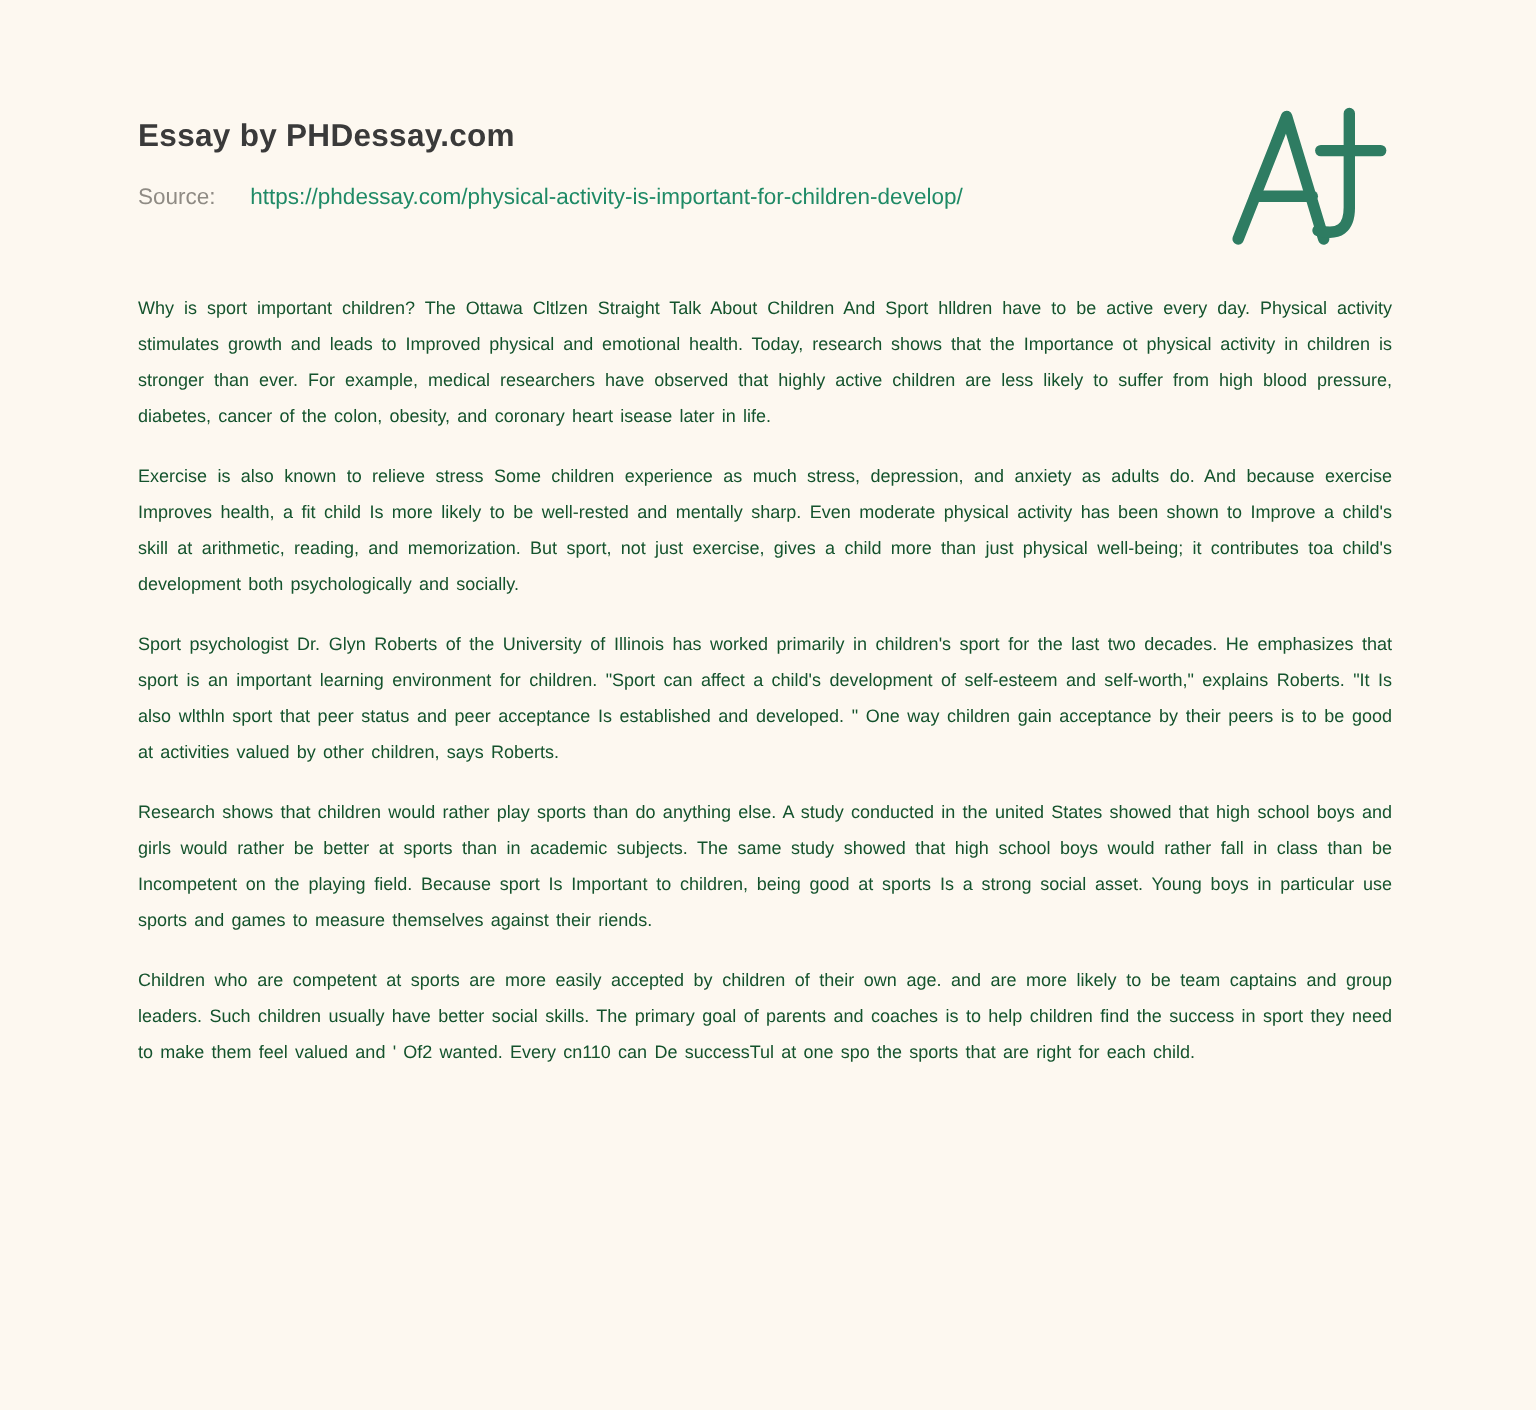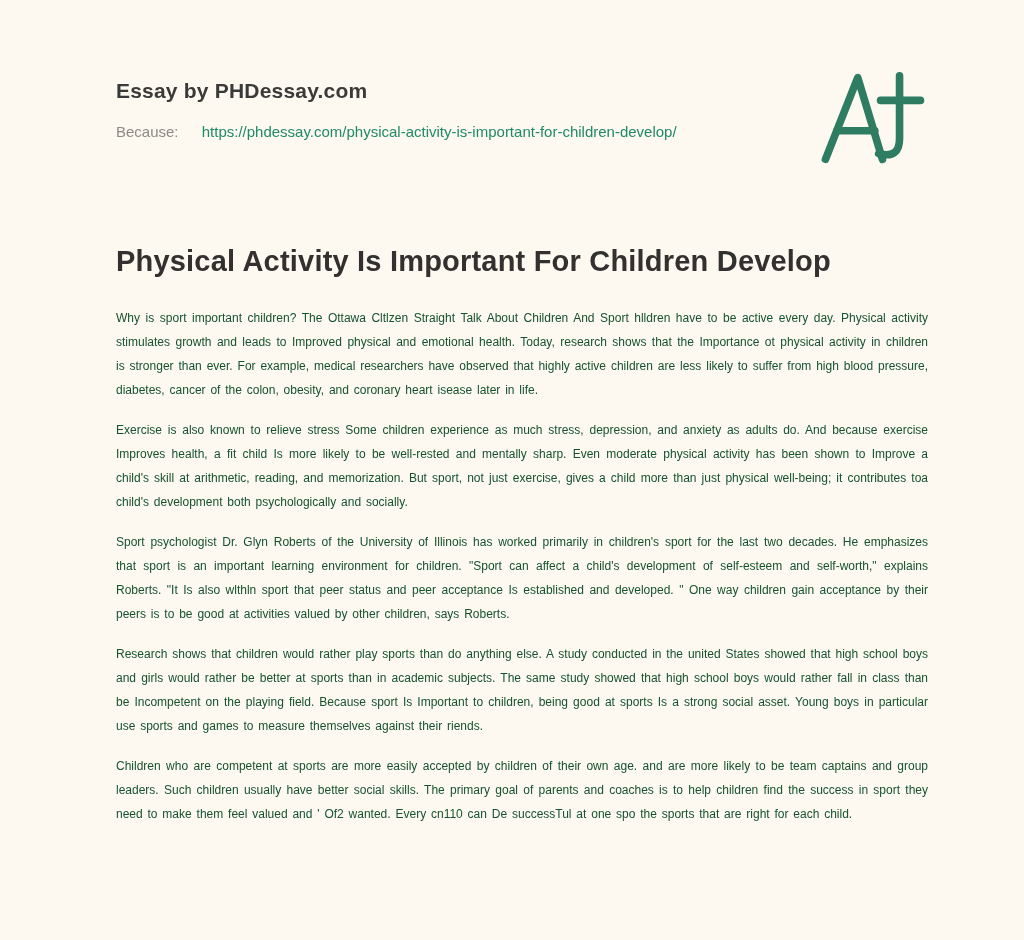--- a/index.html
+++ b/index.html
@@ -7,21 +7,21 @@
     width: 1024px;
     height: 940px;
     overflow: hidden;
     font-family: "Liberation Sans", sans-serif;
   }
   body { background: #fdf8f0; }
 
   .page {
     width: 1024px;
     height: 940px;
-    padding: 78px 96px 0 116px;
+    padding: 78px 96px 0 92px;
     position: relative;
   }
 
   header.page-header {
     display: flex;
     justify-content: space-between;
     align-items: flex-start;
   }
 
   .brand-title {
@@ -74,40 +74,39 @@
 </style>
 </head>
 <body>
 
 <div class="page">
 
   <header class="page-header">
     <div class="header-left">
       <h1 class="brand-title">Essay by PHDessay.com</h1>
       <p class="source-line">
-        <span>Because:</span>
+        <span>Source:</span>
         <a href="#">https://phdessay.com/physical-activity-is-important-for-children-develop/</a>
       </p>
     </div>
 
     <div class="logo">
       <svg viewBox="0 0 110 100" aria-hidden="true">
         <g stroke="#2e7c62" fill="none" stroke-width="8" stroke-linecap="round" stroke-linejoin="round">
 
           <path d="M6 94 L40 8 L66 94"></path>
           <path d="M18 64 L58 64"></path>
 
           <path d="M84 6 L84 72 Q84 94 62 88"></path>
           <path d="M64 32 L106 32"></path>
         </g>
       </svg>
     </div>
   </header>
 
-  <h2 class="essay-title">Physical Activity Is Important For Children Develop</h2>
 
   <div class="essay-body">
     <p>Why is sport important children? The Ottawa Cltlzen Straight Talk About Children And Sport hlldren have to be active every day. Physical activity stimulates growth and leads to Improved physical and emotional health. Today, research shows that the Importance ot physical activity in children is stronger than ever. For example, medical researchers have observed that highly active children are less likely to suffer from high blood pressure, diabetes, cancer of the colon, obesity, and coronary heart isease later in life.</p>
     <p>Exercise is also known to relieve stress Some children experience as much stress, depression, and anxiety as adults do. And because exercise Improves health, a fit child Is more likely to be well-rested and mentally sharp. Even moderate physical activity has been shown to Improve a child's skill at arithmetic, reading, and memorization. But sport, not just exercise, gives a child more than just physical well-being; it contributes toa child's development both psychologically and socially.</p>
     <p>Sport psychologist Dr. Glyn Roberts of the University of Illinois has worked primarily in children's sport for the last two decades. He emphasizes that sport is an important learning environment for children. "Sport can affect a child's development of self-esteem and self-worth," explains Roberts. "It Is also wlthln sport that peer status and peer acceptance Is established and developed. " One way children gain acceptance by their peers is to be good at activities valued by other children, says Roberts.</p>
     <p>Research shows that children would rather play sports than do anything else. A study conducted in the united States showed that high school boys and girls would rather be better at sports than in academic subjects. The same study showed that high school boys would rather fall in class than be Incompetent on the playing field. Because sport Is Important to children, being good at sports Is a strong social asset. Young boys in particular use sports and games to measure themselves against their riends.</p>
     <p>Children who are competent at sports are more easily accepted by children of their own age. and are more likely to be team captains and group leaders. Such children usually have better social skills. The primary goal of parents and coaches is to help children find the success in sport they need to make them feel valued and ' Of2 wanted. Every cn110 can De successTul at one spo the sports that are right for each child.</p>
   </div>
 
 </div>

